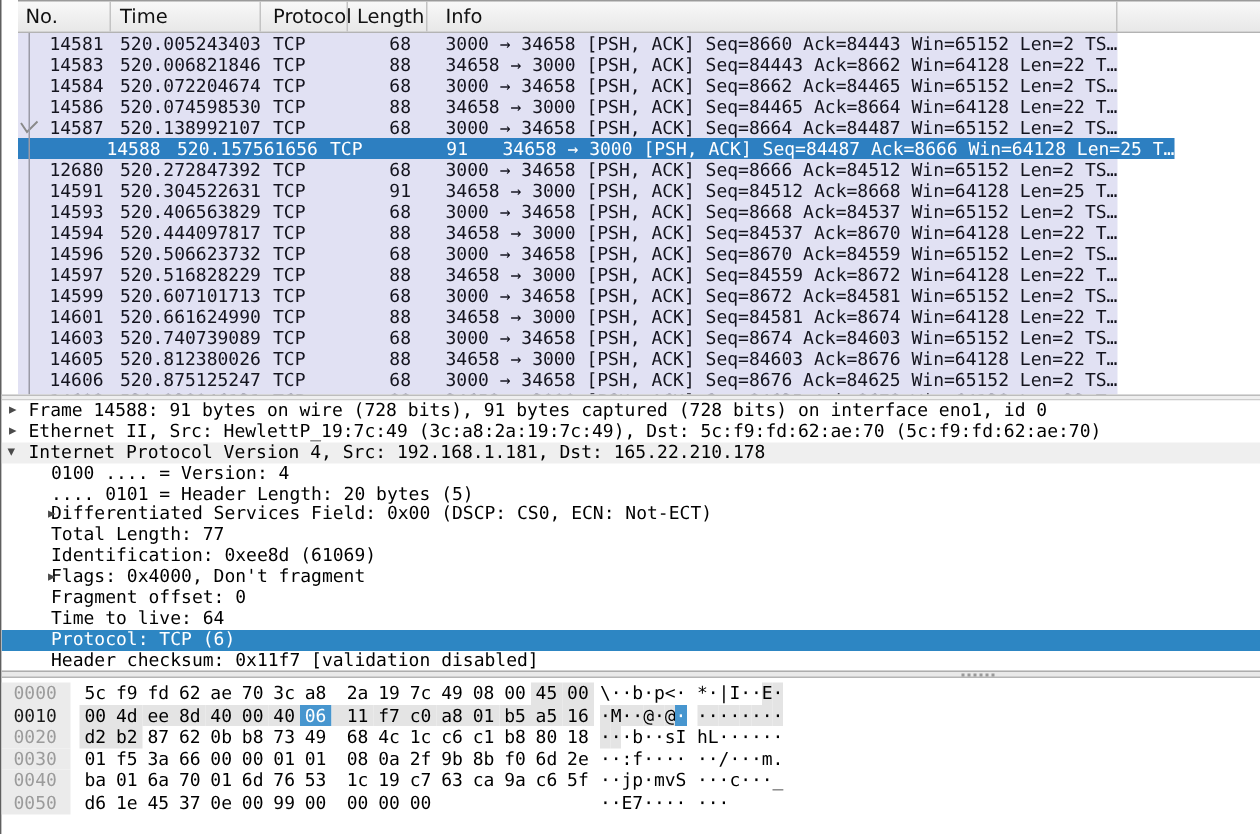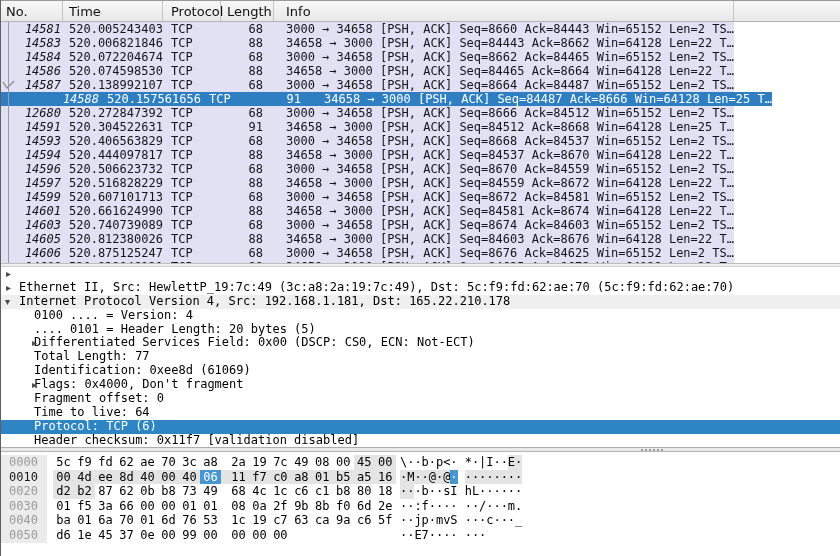--- a/index.html
+++ b/index.html
@@ -1,38 +1,38 @@
 <!DOCTYPE html>
 <html><head>
 <meta charset="utf-8">
 <style>
   html,body{margin:0;padding:0;background:#fff;}
   #win{position:relative;width:840px;height:556px;overflow:hidden;background:#fff;
        font-family:"DejaVu Sans Mono","Liberation Mono",monospace;
        border-left:1px solid #5f5f5f;box-sizing:border-box;}
 
   
-  #plist{position:absolute;top:0;left:0;right:0;height:263px;overflow:hidden;background:#fff;}
+  #plist{position:absolute;top:0;left:11px;right:0;height:263px;overflow:hidden;background:#fff;}
   #plist-header{display:flex;height:22px;box-sizing:border-box;
     background:linear-gradient(#f8f8f8,#e8e8e8);
     border-top:1px solid #9a9a9a;border-bottom:1px solid #b3b3b3;
     font-family:"DejaVu Sans","Liberation Sans",sans-serif;font-size:13px;color:#111;}
   .hcell{display:flex;align-items:center;box-sizing:border-box;border-right:1px solid #c3c3c3;}
   .h-no{width:62px;padding-left:5px;}
   .h-time{width:100px;padding-left:6px;}
   .h-proto{width:58px;padding-left:8px;}
   .h-len{width:53px;padding-left:6px;}
   .h-info{width:460px;padding-left:12px;}
   .h-fill{flex:1;border-right:none;}
   #plist-body{position:relative;}
   .prow{position:relative;display:flex;height:14px;line-height:14px;font-size:12px;
         width:733px;background:#e1e1f3;color:#14141e;white-space:nowrap;}
   .prow.sel{background:#2d7fc1;color:#fff;padding-left:38px;}
   .c-gutter{width:18px;flex:none;}
-  .c-no{width:42px;flex:none;text-align:right;font-style:italic;}
+  .c-no{width:42px;flex:none;text-align:center;}
   .c-time{width:94px;flex:none;padding-left:8px;box-sizing:content-box;}
   .c-proto{width:50px;flex:none;padding-left:8px;}
   .c-len{width:42px;flex:none;text-align:right;}
   .c-info{flex:1;padding-left:23px;overflow:hidden;}
   #conv-line{position:absolute;left:7px;top:0;bottom:0;width:1px;background:#9a9aa6;}
   .tick{position:absolute;left:1px;top:1px;}
 
   
   #split1{position:absolute;top:263px;left:0;right:0;height:4px;box-sizing:border-box;
           background:#efefef;border-top:1px solid #bdbdbd;border-bottom:1px solid #cdcdcd;}
@@ -246,21 +246,21 @@
           <span class="c-len">88</span>
           <span class="c-info">34658 → 3000 [PSH, ACK] Seq=84625 Ack=8678 Win=64128 Len=22 T…</span>
         </div>
         <div id="conv-line"></div>
       </div>
   </div>
 
   <div id="split1"></div>
 
   <div id="details">
-      <div class="drow lv0"><span class="tri">▸</span></div>
+      <div class="drow lv0"><span class="tri">▸</span><span class="dtext">Frame 14588: 91 bytes on wire (728 bits), 91 bytes captured (728 bits) on interface eno1, id 0</span></div>
       <div class="drow lv0"><span class="tri">▸</span><span class="dtext">Ethernet II, Src: HewlettP_19:7c:49 (3c:a8:2a:19:7c:49), Dst: 5c:f9:fd:62:ae:70 (5c:f9:fd:62:ae:70)</span></div>
       <div class="drow lv0 gray"><span class="tri exp">▾</span><span class="dtext">Internet Protocol Version 4, Src: 192.168.1.181, Dst: 165.22.210.178</span></div>
       <div class="drow lv1"><span class="dtext">0100 .... = Version: 4</span></div>
       <div class="drow lv1"><span class="dtext">.... 0101 = Header Length: 20 bytes (5)</span></div>
       <div class="drow lv1"><span class="tri">▸</span><span class="dtext">Differentiated Services Field: 0x00 (DSCP: CS0, ECN: Not-ECT)</span></div>
       <div class="drow lv1"><span class="dtext">Total Length: 77</span></div>
       <div class="drow lv1"><span class="dtext">Identification: 0xee8d (61069)</span></div>
       <div class="drow lv1"><span class="tri">▸</span><span class="dtext">Flags: 0x4000, Don't fragment</span></div>
       <div class="drow lv1"><span class="dtext">Fragment offset: 0</span></div>
       <div class="drow lv1"><span class="dtext">Time to live: 64</span></div>

